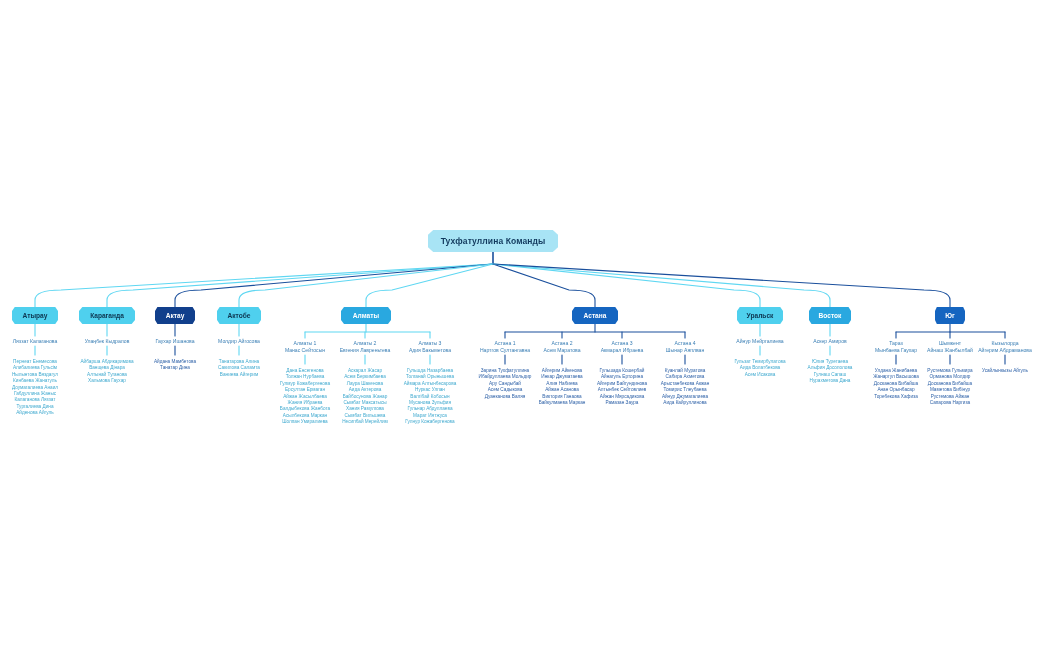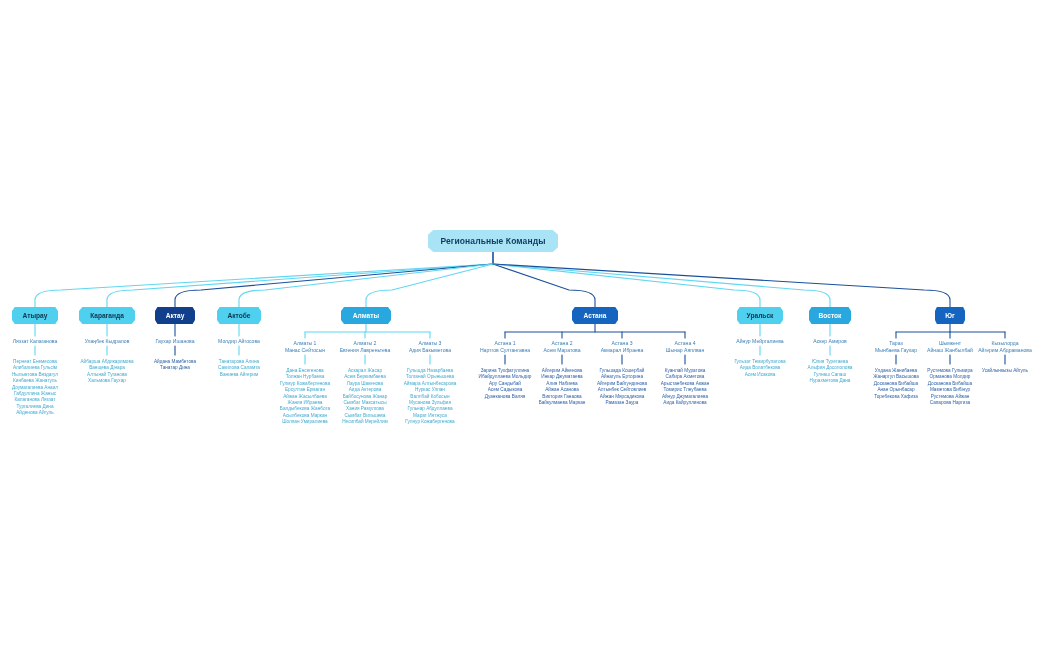--- a/index.html
+++ b/index.html
@@ -171,21 +171,21 @@
       <path d="M 896 332 L 1005 332" fill="none" stroke="#1a4f9c" stroke-width="1.1" stroke-linecap="round"></path>
       <path d="M 896 332 L 896 338" fill="none" stroke="#1a4f9c" stroke-width="1.1" stroke-linecap="round"></path>
       <path d="M 950 332 L 950 338" fill="none" stroke="#1a4f9c" stroke-width="1.1" stroke-linecap="round"></path>
       <path d="M 1005 332 L 1005 338" fill="none" stroke="#1a4f9c" stroke-width="1.1" stroke-linecap="round"></path>
       <path d="M 896 355 L 896 364" fill="none" stroke="#1a4f9c" stroke-width="1.1" stroke-linecap="round"></path>
       <path d="M 950 355 L 950 364" fill="none" stroke="#1a4f9c" stroke-width="1.1" stroke-linecap="round"></path>
       <path d="M 1005 355 L 1005 364" fill="none" stroke="#1a4f9c" stroke-width="1.1" stroke-linecap="round"></path>
     </svg>
 
   <div class="root-node">
-    <span>Региональные Команды</span>
+    <span>Тухфатуллина Команды</span>
   </div>
 
   <div id="branch-layer">
       <div class="l1-node l1-light" style="left: 12px; top: 307px; width: 46px;">
         <span>Атырау</span>
       </div>
       <div class="grp" style="left: 0px; top: 338px; width: 70px;">
         <div class="grp-lead">Ляззат Калаганова</div>
       </div>
       <div class="members teal" style="left: 0px; top: 359px; width: 70px; text-align: center;">

